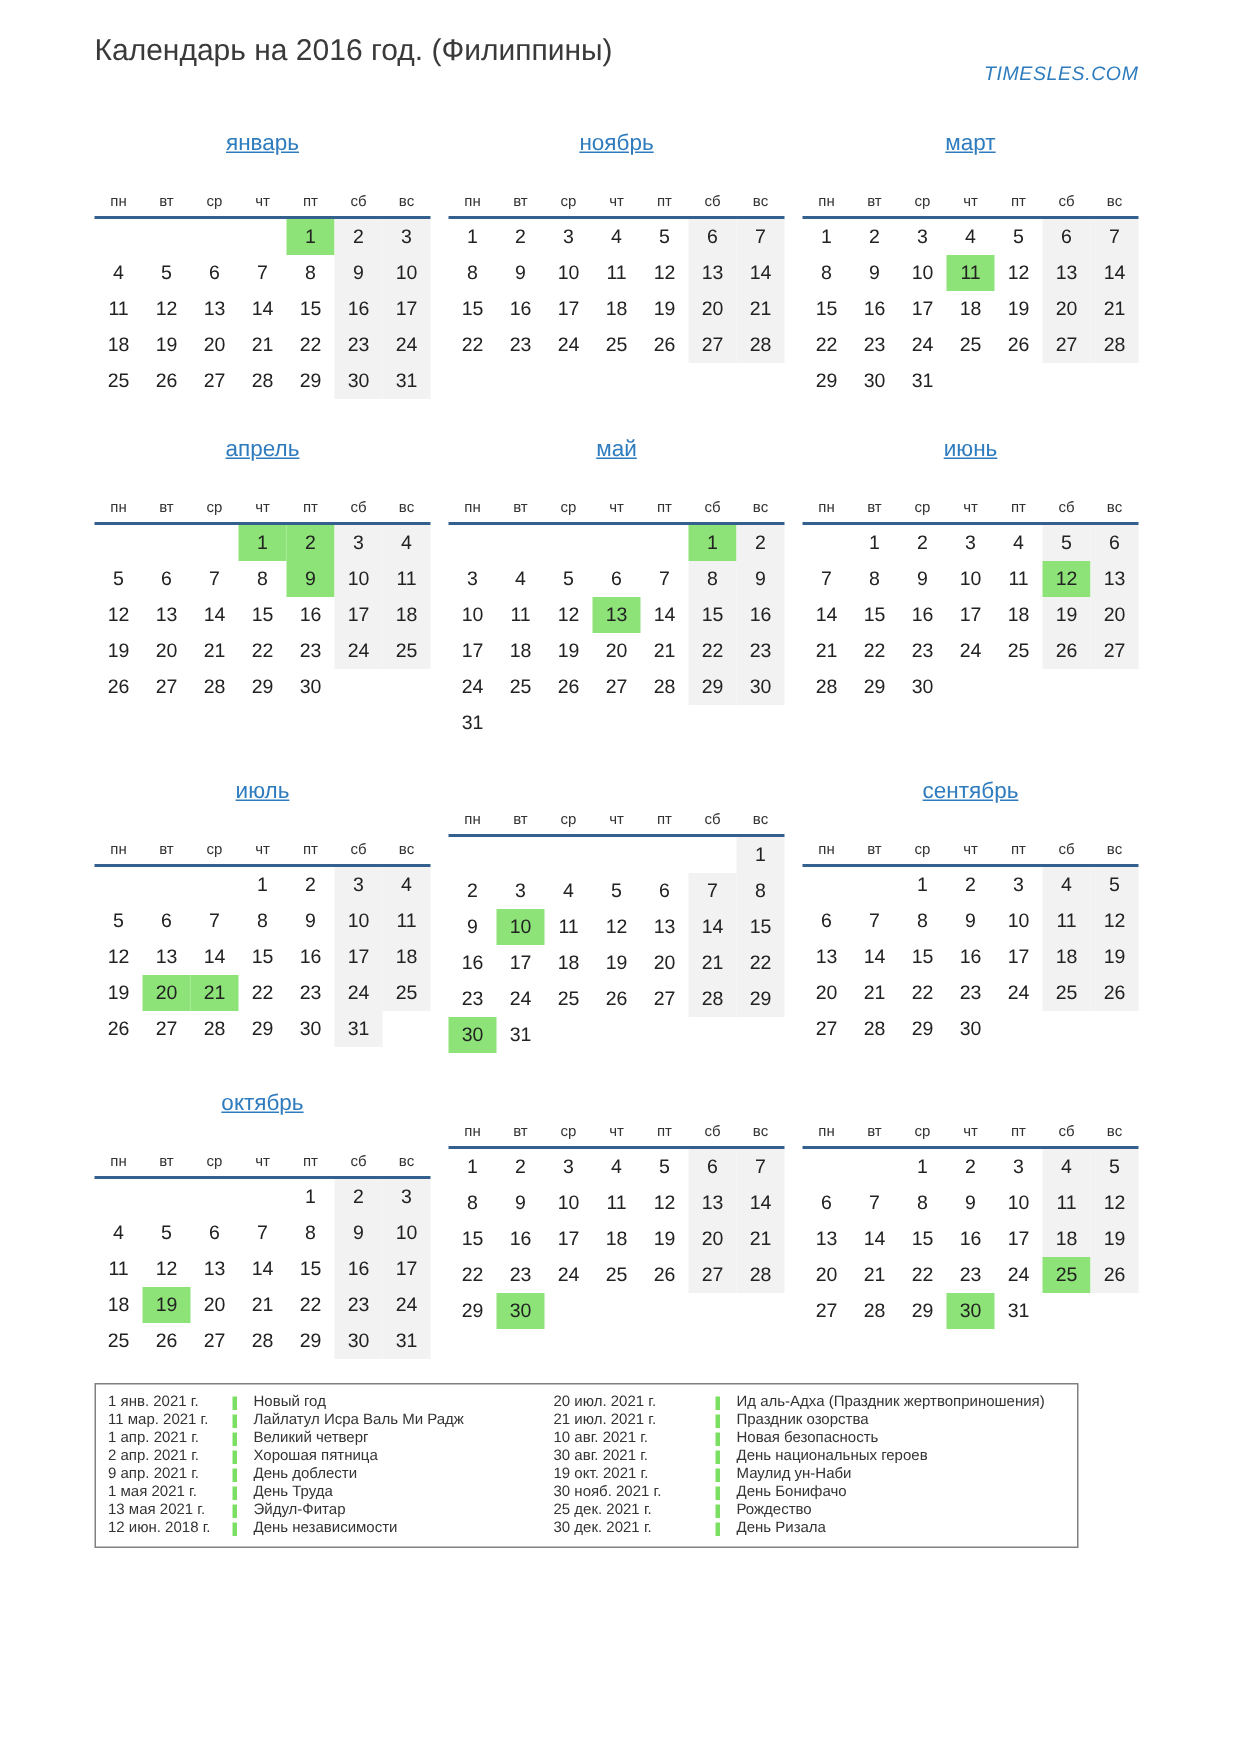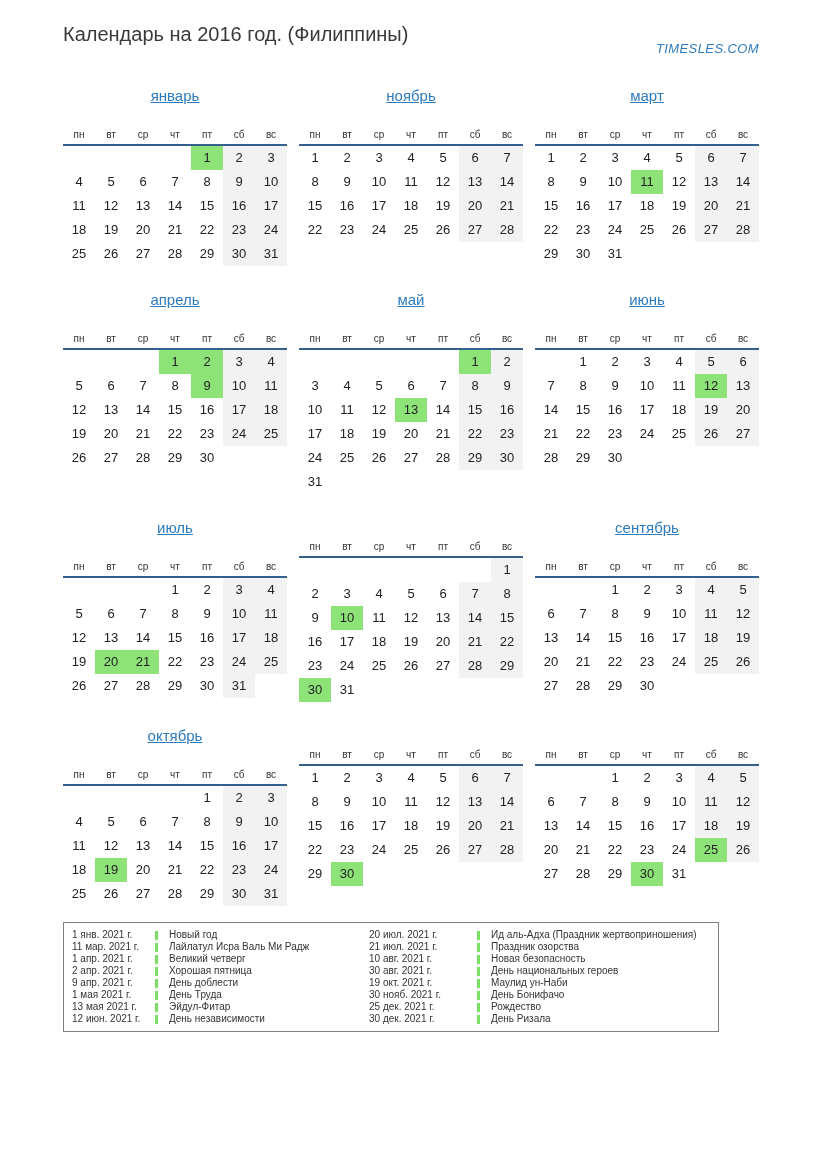--- a/index.html
+++ b/index.html
@@ -831,21 +831,21 @@
       <div class="lg-date">13 мая 2021 г.</div>
       <div class="lg-marker">
         <span class="bar"></span>
       </div>
       <div class="lg-name">Эйдул-Фитар</div>
       <div class="lg-date">25 дек. 2021 г.</div>
       <div class="lg-marker">
         <span class="bar"></span>
       </div>
       <div class="lg-name">Рождество</div>
-      <div class="lg-date">12 июн. 2021 г.</div>
+      <div class="lg-date">12 июн. 2018 г.</div>
       <div class="lg-marker">
         <span class="bar"></span>
       </div>
       <div class="lg-name">День независимости</div>
       <div class="lg-date">30 дек. 2021 г.</div>
       <div class="lg-marker">
         <span class="bar"></span>
       </div>
       <div class="lg-name">День Ризала</div>
     </div>

